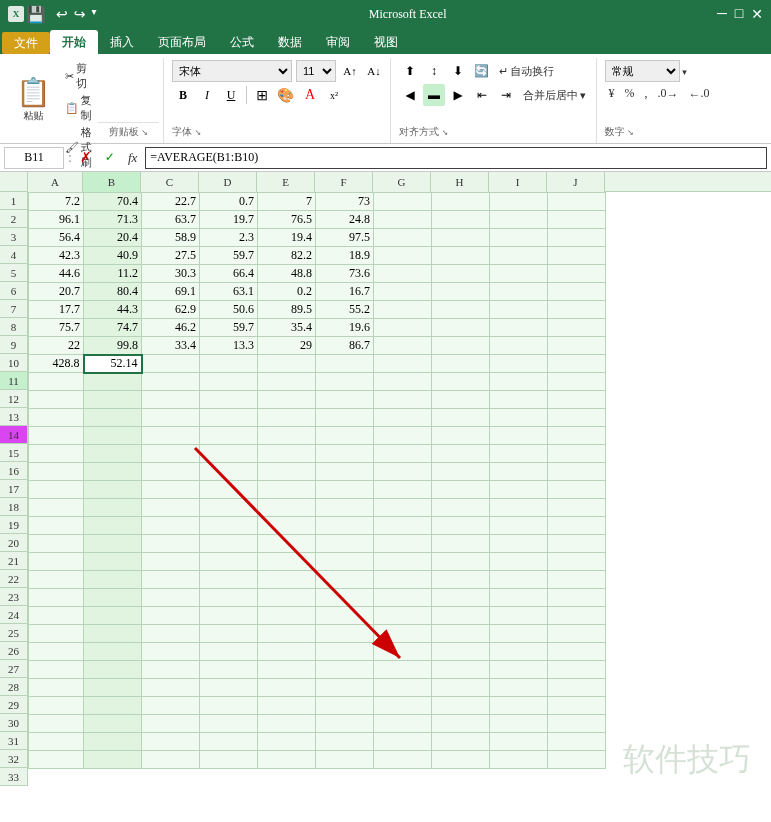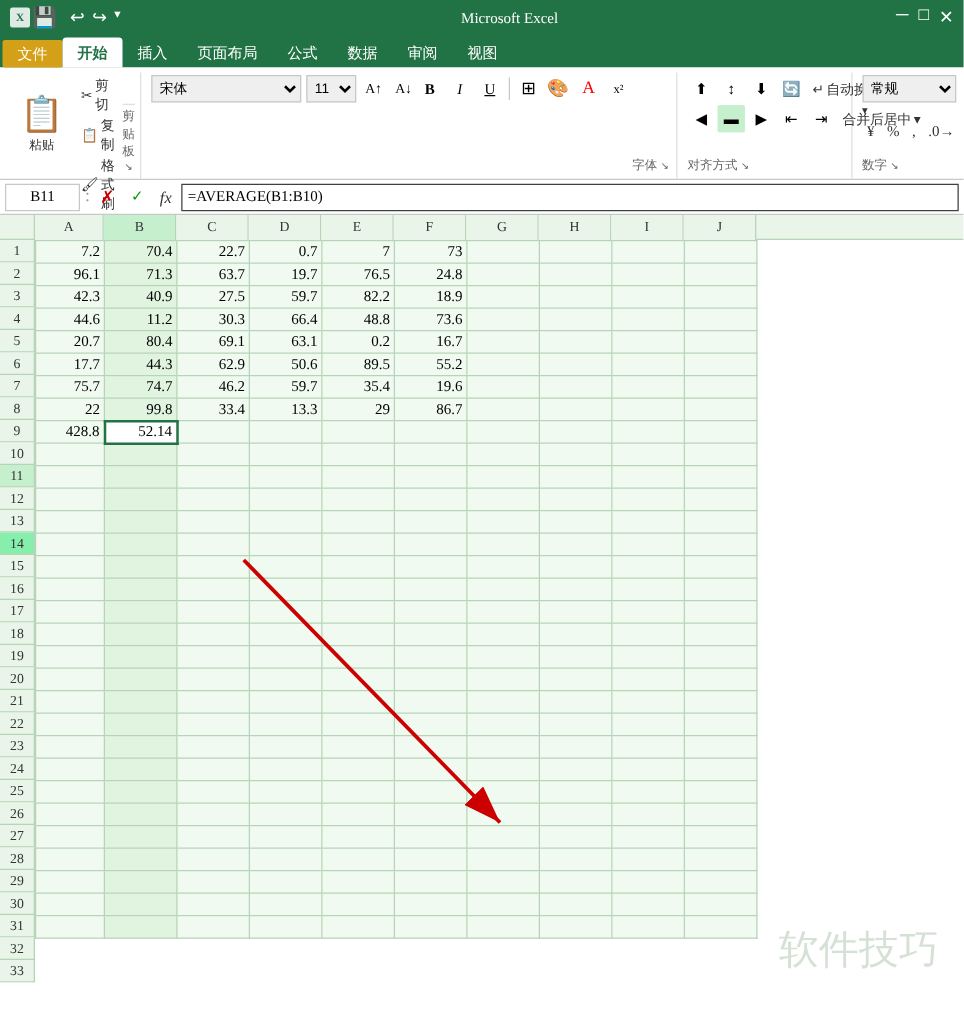--- a/index.html
+++ b/index.html
@@ -301,21 +301,21 @@
           <span>复制</span>
         </div>
         <div class="clip-action">
           <span>🖌</span>
           <span>格式刷</span>
         </div>
       </div>
       <div style="font-size:10px;color:#666;margin-top:auto;padding:2px 0;width:100%;text-align:center;border-top:1px solid #e0e0e0;">剪贴板 <span style="font-size:8px;">↘</span></div>
     </div>
 
-    <div class="ribbon-group" style="flex-direction:row;align-items:flex-start;justify-content:flex-start;">
+    <div class="ribbon-group" style="flex-direction:column;align-items:flex-start;justify-content:flex-start;">
       <div class="font-row1">
         <select class="font-select">
           <option>宋体</option>
         </select>
         <select class="font-size-select">
           <option>11</option>
         </select>
         <div class="font-btn">A↑</div>
         <div class="font-btn">A↓</div>
       </div>
@@ -397,21 +397,21 @@
             <div class="row-header" style="height: 18px; width: 28px; font-size: 11px; text-align: center; display: flex; align-items: center; justify-content: center; border-bottom: 1px solid rgb(184, 212, 184); background: rgb(232, 245, 232); border-right: 1px solid rgb(184, 212, 184);">4</div>
             <div class="row-header" style="height: 18px; width: 28px; font-size: 11px; text-align: center; display: flex; align-items: center; justify-content: center; border-bottom: 1px solid rgb(184, 212, 184); background: rgb(232, 245, 232); border-right: 1px solid rgb(184, 212, 184);">5</div>
             <div class="row-header" style="height: 18px; width: 28px; font-size: 11px; text-align: center; display: flex; align-items: center; justify-content: center; border-bottom: 1px solid rgb(184, 212, 184); background: rgb(232, 245, 232); border-right: 1px solid rgb(184, 212, 184);">6</div>
             <div class="row-header" style="height: 18px; width: 28px; font-size: 11px; text-align: center; display: flex; align-items: center; justify-content: center; border-bottom: 1px solid rgb(184, 212, 184); background: rgb(232, 245, 232); border-right: 1px solid rgb(184, 212, 184);">7</div>
             <div class="row-header" style="height: 18px; width: 28px; font-size: 11px; text-align: center; display: flex; align-items: center; justify-content: center; border-bottom: 1px solid rgb(184, 212, 184); background: rgb(232, 245, 232); border-right: 1px solid rgb(184, 212, 184);">8</div>
             <div class="row-header" style="height: 18px; width: 28px; font-size: 11px; text-align: center; display: flex; align-items: center; justify-content: center; border-bottom: 1px solid rgb(184, 212, 184); background: rgb(232, 245, 232); border-right: 1px solid rgb(184, 212, 184);">9</div>
             <div class="row-header" style="height: 18px; width: 28px; font-size: 11px; text-align: center; display: flex; align-items: center; justify-content: center; border-bottom: 1px solid rgb(184, 212, 184); background: rgb(232, 245, 232); border-right: 1px solid rgb(184, 212, 184);">10</div>
             <div class="row-header selected" style="height: 18px; width: 28px; font-size: 11px; text-align: center; display: flex; align-items: center; justify-content: center; border-bottom: 1px solid rgb(184, 212, 184); background: rgb(198, 239, 206); border-right: 1px solid rgb(184, 212, 184);">11</div>
             <div class="row-header" style="height: 18px; width: 28px; font-size: 11px; text-align: center; display: flex; align-items: center; justify-content: center; border-bottom: 1px solid rgb(184, 212, 184); background: rgb(232, 245, 232); border-right: 1px solid rgb(184, 212, 184);">12</div>
             <div class="row-header" style="height: 18px; width: 28px; font-size: 11px; text-align: center; display: flex; align-items: center; justify-content: center; border-bottom: 1px solid rgb(184, 212, 184); background: rgb(232, 245, 232); border-right: 1px solid rgb(184, 212, 184);">13</div>
-            <div class="row-header" style="height: 18px; width: 28px; font-size: 11px; text-align: center; display: flex; align-items: center; justify-content: center; border-bottom: 1px solid rgb(184, 212, 184); background: #86efac; border-right: 1px solid rgb(184, 212, 184);">14</div>
+            <div class="row-header" style="height: 18px; width: 28px; font-size: 11px; text-align: center; display: flex; align-items: center; justify-content: center; border-bottom: 1px solid rgb(184, 212, 184); background: #d946ef; border-right: 1px solid rgb(184, 212, 184);">14</div>
             <div class="row-header" style="height: 18px; width: 28px; font-size: 11px; text-align: center; display: flex; align-items: center; justify-content: center; border-bottom: 1px solid rgb(184, 212, 184); background: rgb(232, 245, 232); border-right: 1px solid rgb(184, 212, 184);">15</div>
             <div class="row-header" style="height: 18px; width: 28px; font-size: 11px; text-align: center; display: flex; align-items: center; justify-content: center; border-bottom: 1px solid rgb(184, 212, 184); background: rgb(232, 245, 232); border-right: 1px solid rgb(184, 212, 184);">16</div>
             <div class="row-header" style="height: 18px; width: 28px; font-size: 11px; text-align: center; display: flex; align-items: center; justify-content: center; border-bottom: 1px solid rgb(184, 212, 184); background: rgb(232, 245, 232); border-right: 1px solid rgb(184, 212, 184);">17</div>
             <div class="row-header" style="height: 18px; width: 28px; font-size: 11px; text-align: center; display: flex; align-items: center; justify-content: center; border-bottom: 1px solid rgb(184, 212, 184); background: rgb(232, 245, 232); border-right: 1px solid rgb(184, 212, 184);">18</div>
             <div class="row-header" style="height: 18px; width: 28px; font-size: 11px; text-align: center; display: flex; align-items: center; justify-content: center; border-bottom: 1px solid rgb(184, 212, 184); background: rgb(232, 245, 232); border-right: 1px solid rgb(184, 212, 184);">19</div>
             <div class="row-header" style="height: 18px; width: 28px; font-size: 11px; text-align: center; display: flex; align-items: center; justify-content: center; border-bottom: 1px solid rgb(184, 212, 184); background: rgb(232, 245, 232); border-right: 1px solid rgb(184, 212, 184);">20</div>
             <div class="row-header" style="height: 18px; width: 28px; font-size: 11px; text-align: center; display: flex; align-items: center; justify-content: center; border-bottom: 1px solid rgb(184, 212, 184); background: rgb(232, 245, 232); border-right: 1px solid rgb(184, 212, 184);">21</div>
             <div class="row-header" style="height: 18px; width: 28px; font-size: 11px; text-align: center; display: flex; align-items: center; justify-content: center; border-bottom: 1px solid rgb(184, 212, 184); background: rgb(232, 245, 232); border-right: 1px solid rgb(184, 212, 184);">22</div>
             <div class="row-header" style="height: 18px; width: 28px; font-size: 11px; text-align: center; display: flex; align-items: center; justify-content: center; border-bottom: 1px solid rgb(184, 212, 184); background: rgb(232, 245, 232); border-right: 1px solid rgb(184, 212, 184);">23</div>
             <div class="row-header" style="height: 18px; width: 28px; font-size: 11px; text-align: center; display: flex; align-items: center; justify-content: center; border-bottom: 1px solid rgb(184, 212, 184); background: rgb(232, 245, 232); border-right: 1px solid rgb(184, 212, 184);">24</div>
@@ -473,20 +473,32 @@
                   <td style="width: 58px;">63.7</td>
                   <td style="width: 58px;">19.7</td>
                   <td style="width: 58px;">76.5</td>
                   <td style="width: 58px;">24.8</td>
                   <td style="width: 58px;"></td>
                   <td style="width: 58px;"></td>
                   <td style="width: 58px;"></td>
                   <td style="width: 58px;"></td>
                 </tr>
                 <tr>
+                  <td style="width: 55px;">56.4</td>
+                  <td class="selected-col" style="width: 58px;">20.4</td>
+                  <td style="width: 58px;">58.9</td>
+                  <td style="width: 58px;">2.3</td>
+                  <td style="width: 58px;">19.4</td>
+                  <td style="width: 58px;">97.5</td>
+                  <td style="width: 58px;"></td>
+                  <td style="width: 58px;"></td>
+                  <td style="width: 58px;"></td>
+                  <td style="width: 58px;"></td>
+                </tr>
+                <tr>
                   <td style="width: 55px;">42.3</td>
                   <td class="selected-col" style="width: 58px;">40.9</td>
                   <td style="width: 58px;">27.5</td>
                   <td style="width: 58px;">59.7</td>
                   <td style="width: 58px;">82.2</td>
                   <td style="width: 58px;">18.9</td>
                   <td style="width: 58px;"></td>
                   <td style="width: 58px;"></td>
                   <td style="width: 58px;"></td>
                   <td style="width: 58px;"></td>

